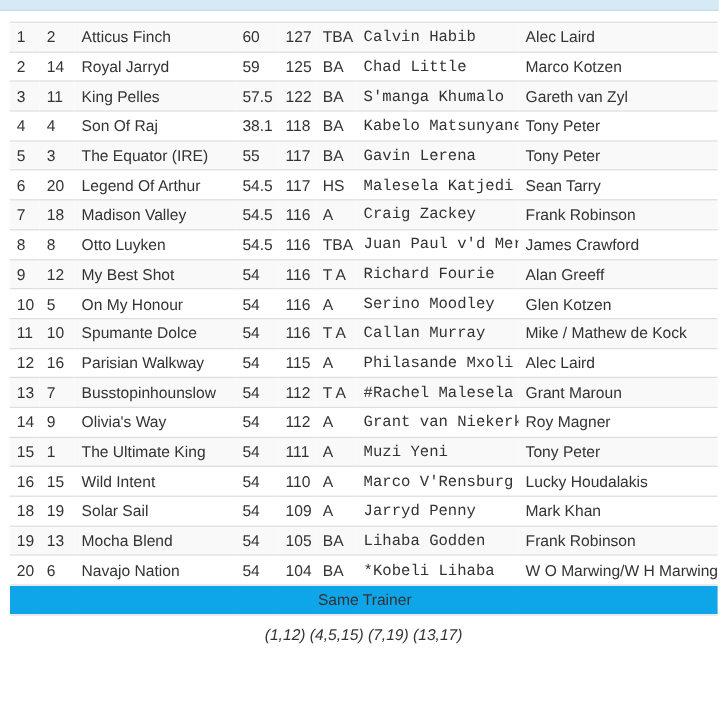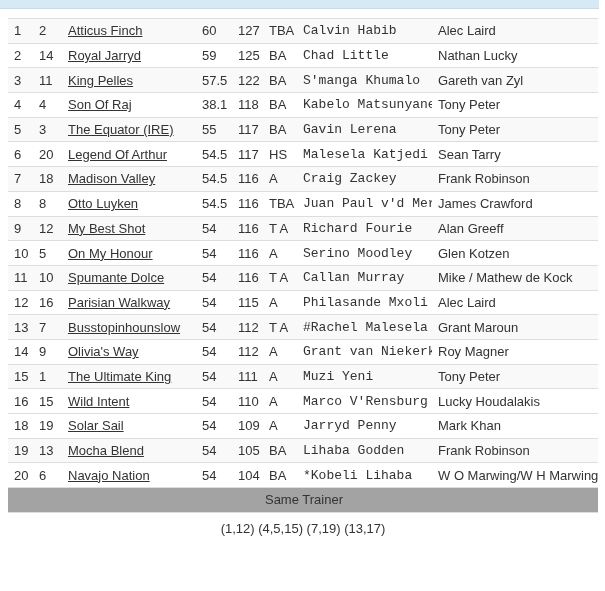--- a/index.html
+++ b/index.html
@@ -33,36 +33,37 @@
     vertical-align: middle;
     white-space: nowrap;
     overflow: hidden;
     font-size: 13px;
     color: #333333;
   }
   tr.odd td { background: #f9f9f9; }
   tr.even td { background: #ffffff; }
   .c-pos     { width: 25px; }
   .c-draw    { width: 29px; }
-  .c-horse   { width: 134px; text-decoration: underline; }
+  .c-horse   { width: 134px; }
   .c-weight  { width: 36px; }
   .c-mr      { width: 31px; margin-left: 48px; }
   .c-gear    { width: 34px; }
   .c-jockey  { width: 135px; font-family: Liberation Mono, monospace; }
   .c-trainer { width: 166px; }
   tr.same-trainer-row td {
-    background: #a3a3a3;
+    background: #0ea5e9;
     text-align: center;
   }
   .couplings {
     width: 590px;
     text-align: center;
     padding-top: 8px;
     font-size: 13px;
     color: #333333;
+    font-style: italic;
   }
 </style>
 </head>
 <body>
 
 <div class="header-strip"></div>
 
 <div class="card-wrap">
   <table class="racecard">
     <colgroup>
@@ -87,21 +88,21 @@
           <td class="c-trainer">Alec Laird</td>
         </tr>
         <tr class="even">
           <td class="c-pos">2</td>
           <td class="c-draw">14</td>
           <td class="c-horse">Royal Jarryd</td>
           <td class="c-weight">59</td>
           <td class="c-mr">125</td>
           <td class="c-gear">BA</td>
           <td class="c-jockey">Chad Little</td>
-          <td class="c-trainer">Nathan Lucky</td>
+          <td class="c-trainer">Marco Kotzen</td>
         </tr>
         <tr class="odd">
           <td class="c-pos">3</td>
           <td class="c-draw">11</td>
           <td class="c-horse">King Pelles</td>
           <td class="c-weight">57.5</td>
           <td class="c-mr">122</td>
           <td class="c-gear">BA</td>
           <td class="c-jockey">S'manga Khumalo</td>
           <td class="c-trainer">Gareth van Zyl</td>

